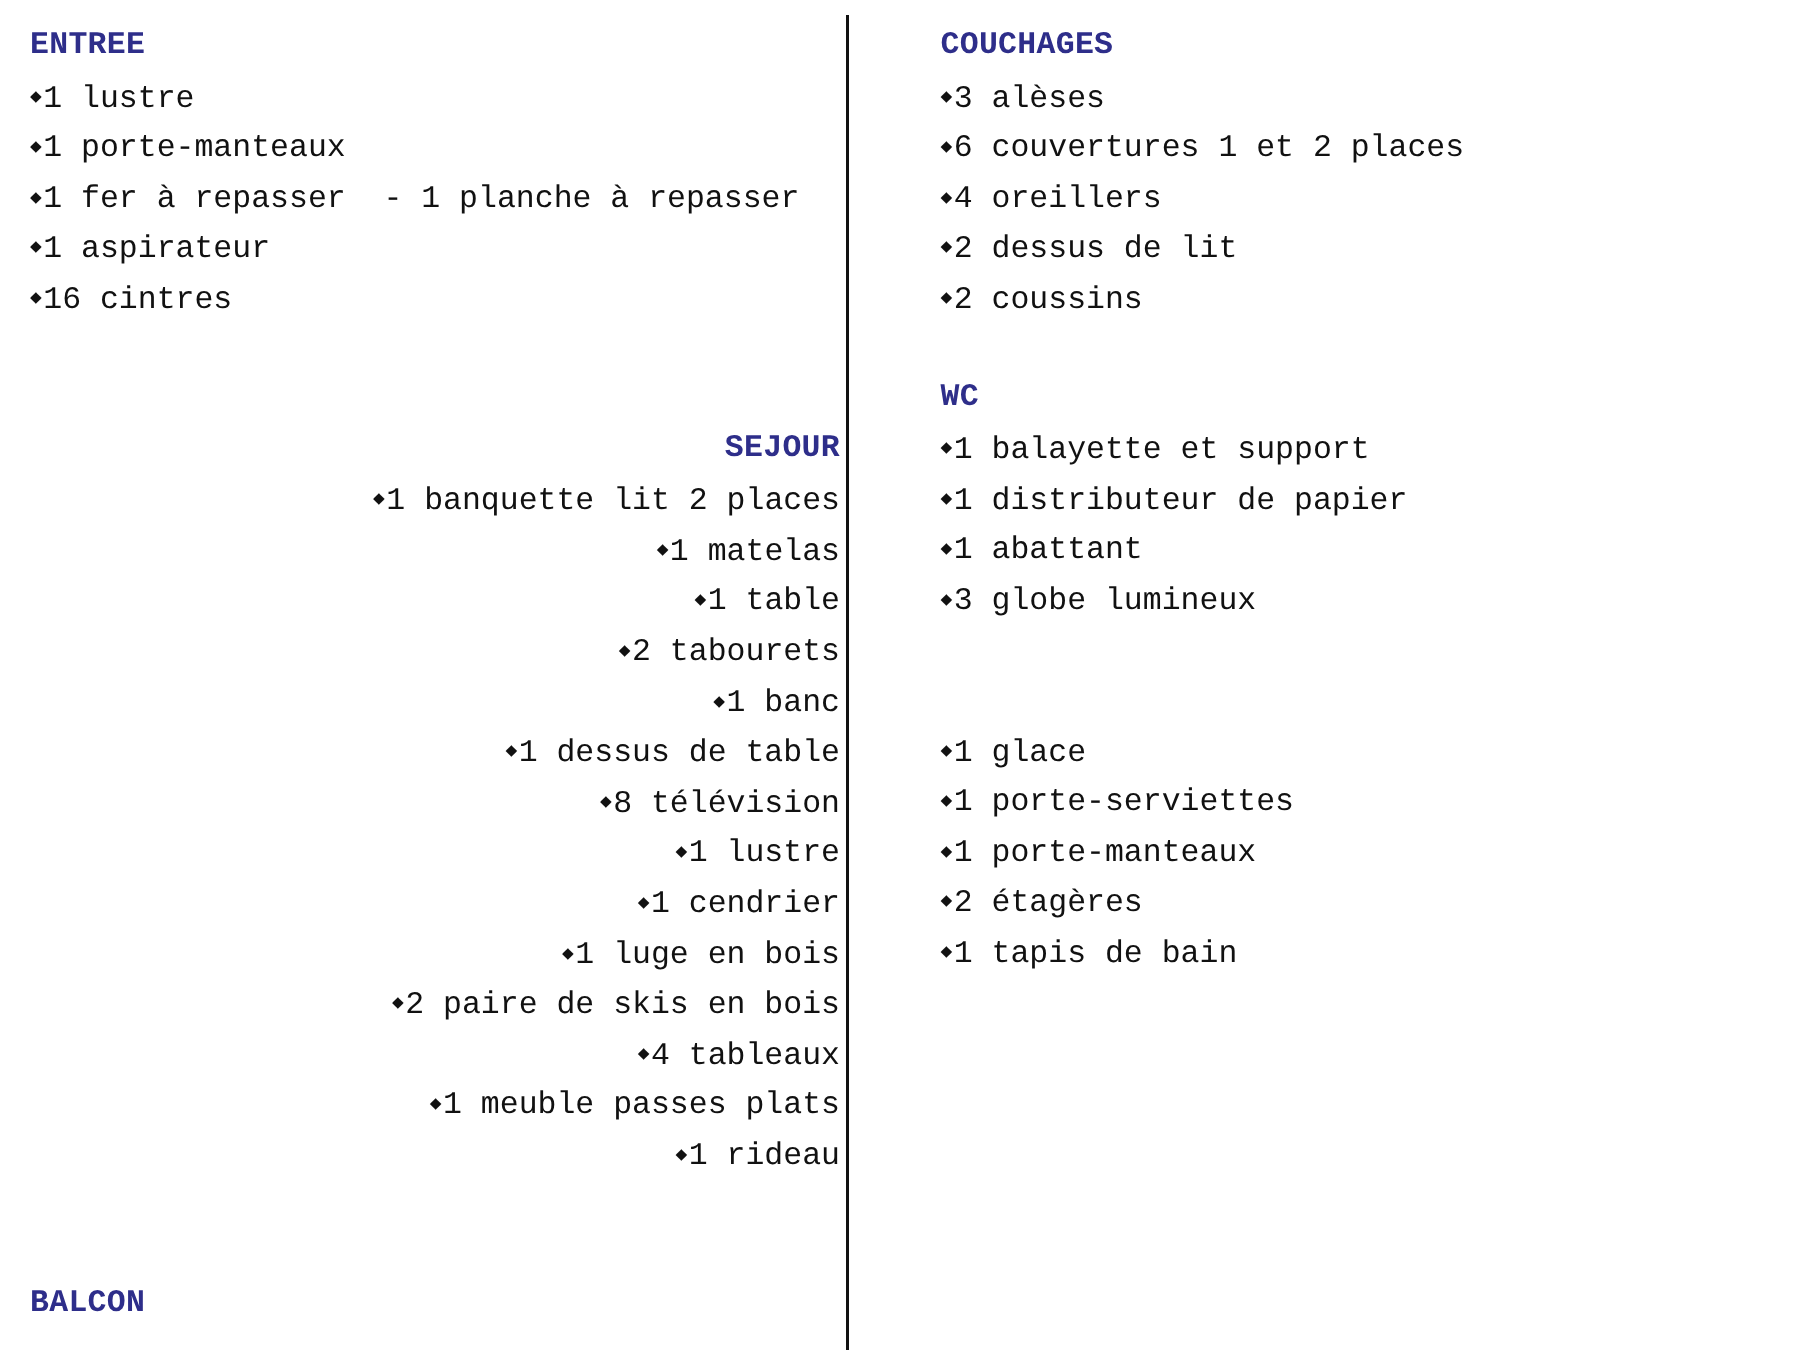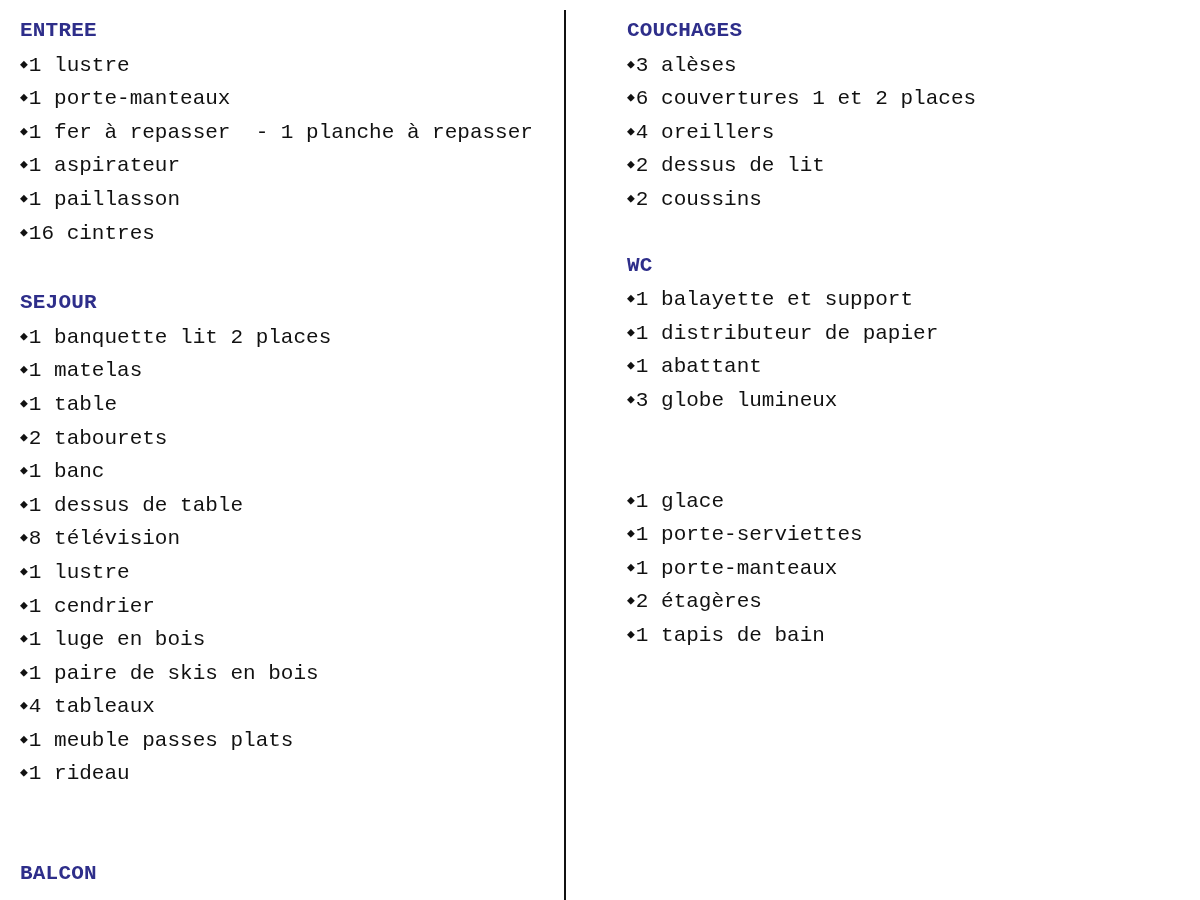--- a/index.html
+++ b/index.html
@@ -17,36 +17,35 @@
 </head>
 <body>
 
 <div class="col col-left" id="left-col">
     <div class="section">
       <div class="heading">ENTREE</div>
       <div class="item"><span class="bullet">◆</span><span>1 lustre</span></div>
       <div class="item"><span class="bullet">◆</span><span>1 porte-manteaux</span></div>
       <div class="item"><span class="bullet">◆</span><span>1 fer à repasser  - 1 planche à repasser</span></div>
       <div class="item"><span class="bullet">◆</span><span>1 aspirateur</span></div>
-      <div class="item"><span class="bullet">◆</span><span>1 paillasson</span></div>
       <div class="item"><span class="bullet">◆</span><span>16 cintres</span></div>
     </div>
-    <div class="section" style="margin-top: 37px;">
+    <div class="section" style="margin-top: 67px; text-align: right;">
       <div class="heading">SEJOUR</div>
       <div class="item"><span class="bullet">◆</span><span>1 banquette lit 2 places</span></div>
       <div class="item"><span class="bullet">◆</span><span>1 matelas</span></div>
       <div class="item"><span class="bullet">◆</span><span>1 table</span></div>
       <div class="item"><span class="bullet">◆</span><span>2 tabourets</span></div>
       <div class="item"><span class="bullet">◆</span><span>1 banc</span></div>
       <div class="item"><span class="bullet">◆</span><span>1 dessus de table</span></div>
       <div class="item"><span class="bullet">◆</span><span>8 télévision</span></div>
       <div class="item"><span class="bullet">◆</span><span>1 lustre</span></div>
       <div class="item"><span class="bullet">◆</span><span>1 cendrier</span></div>
       <div class="item"><span class="bullet">◆</span><span>1 luge en bois</span></div>
-      <div class="item"><span class="bullet">◆</span><span>1 paire de skis en bois</span></div>
+      <div class="item"><span class="bullet">◆</span><span>2 paire de skis en bois</span></div>
       <div class="item"><span class="bullet">◆</span><span>4 tableaux</span></div>
       <div class="item"><span class="bullet">◆</span><span>1 meuble passes plats</span></div>
       <div class="item"><span class="bullet">◆</span><span>1 rideau</span></div>
     </div>
     <div class="section" style="margin-top: 67px;">
       <div class="heading">BALCON</div>
     </div>
   </div>
 <div class="divider"></div>
 <div class="col col-right" id="right-col">

